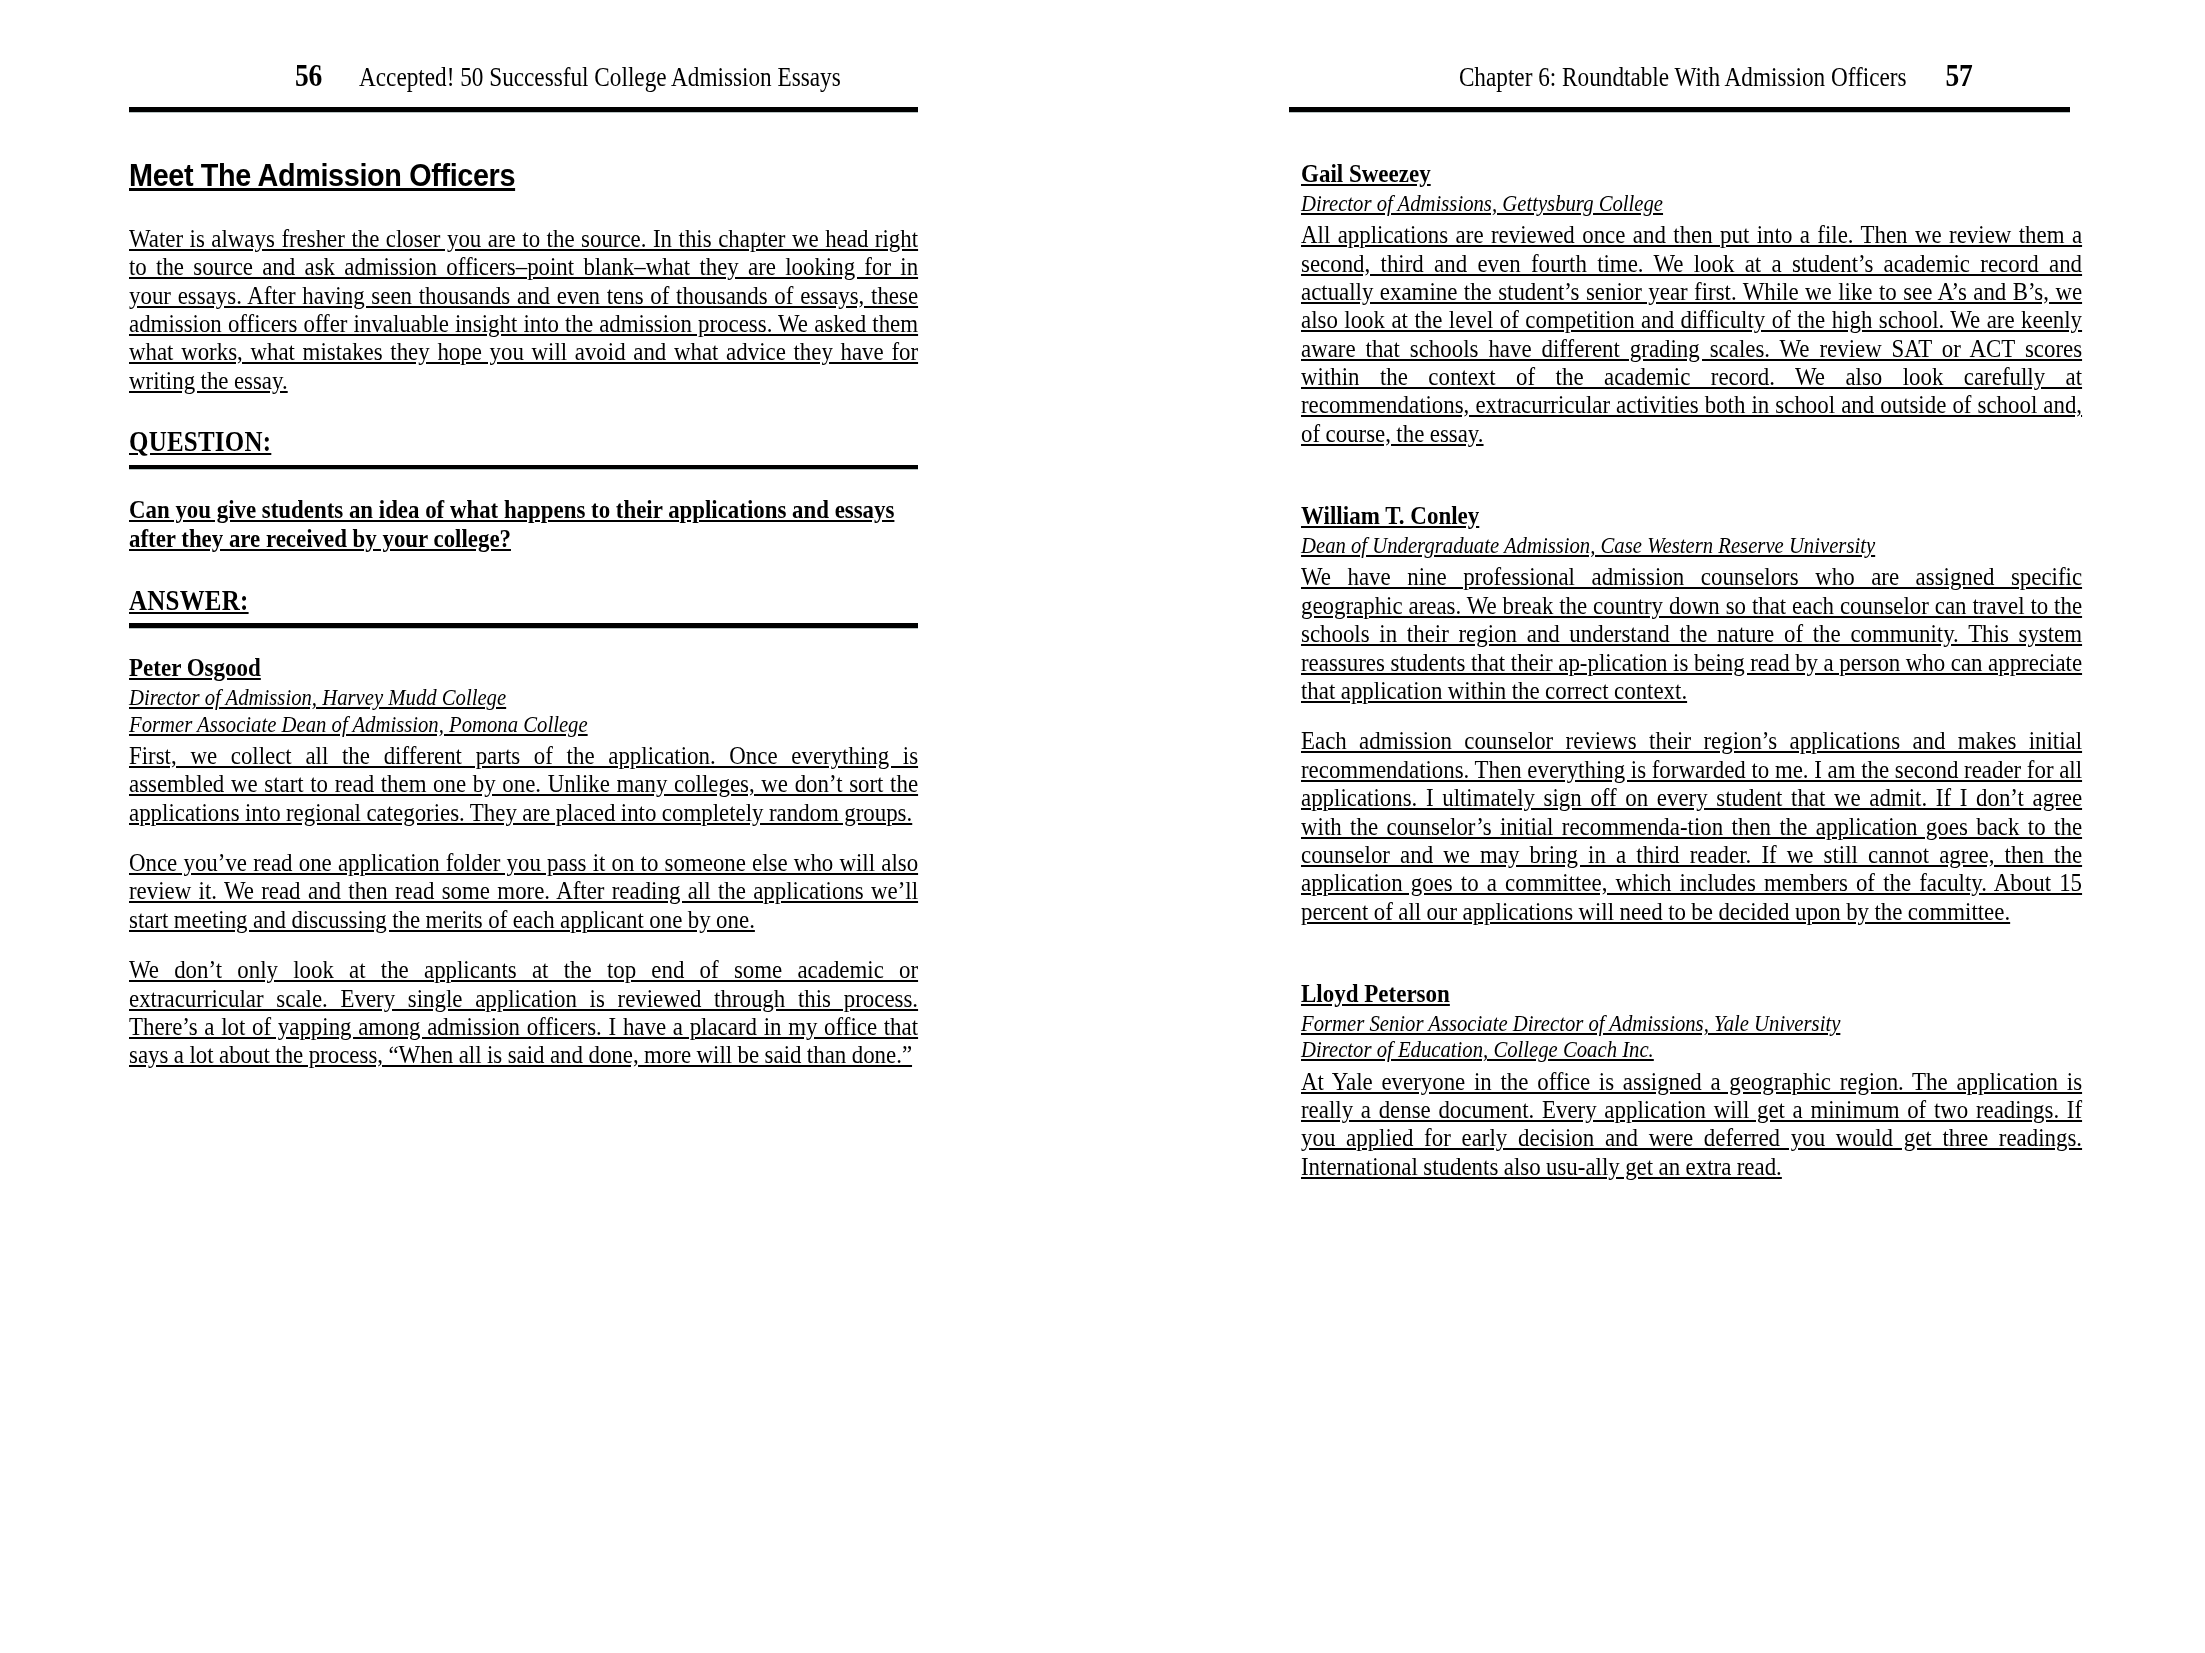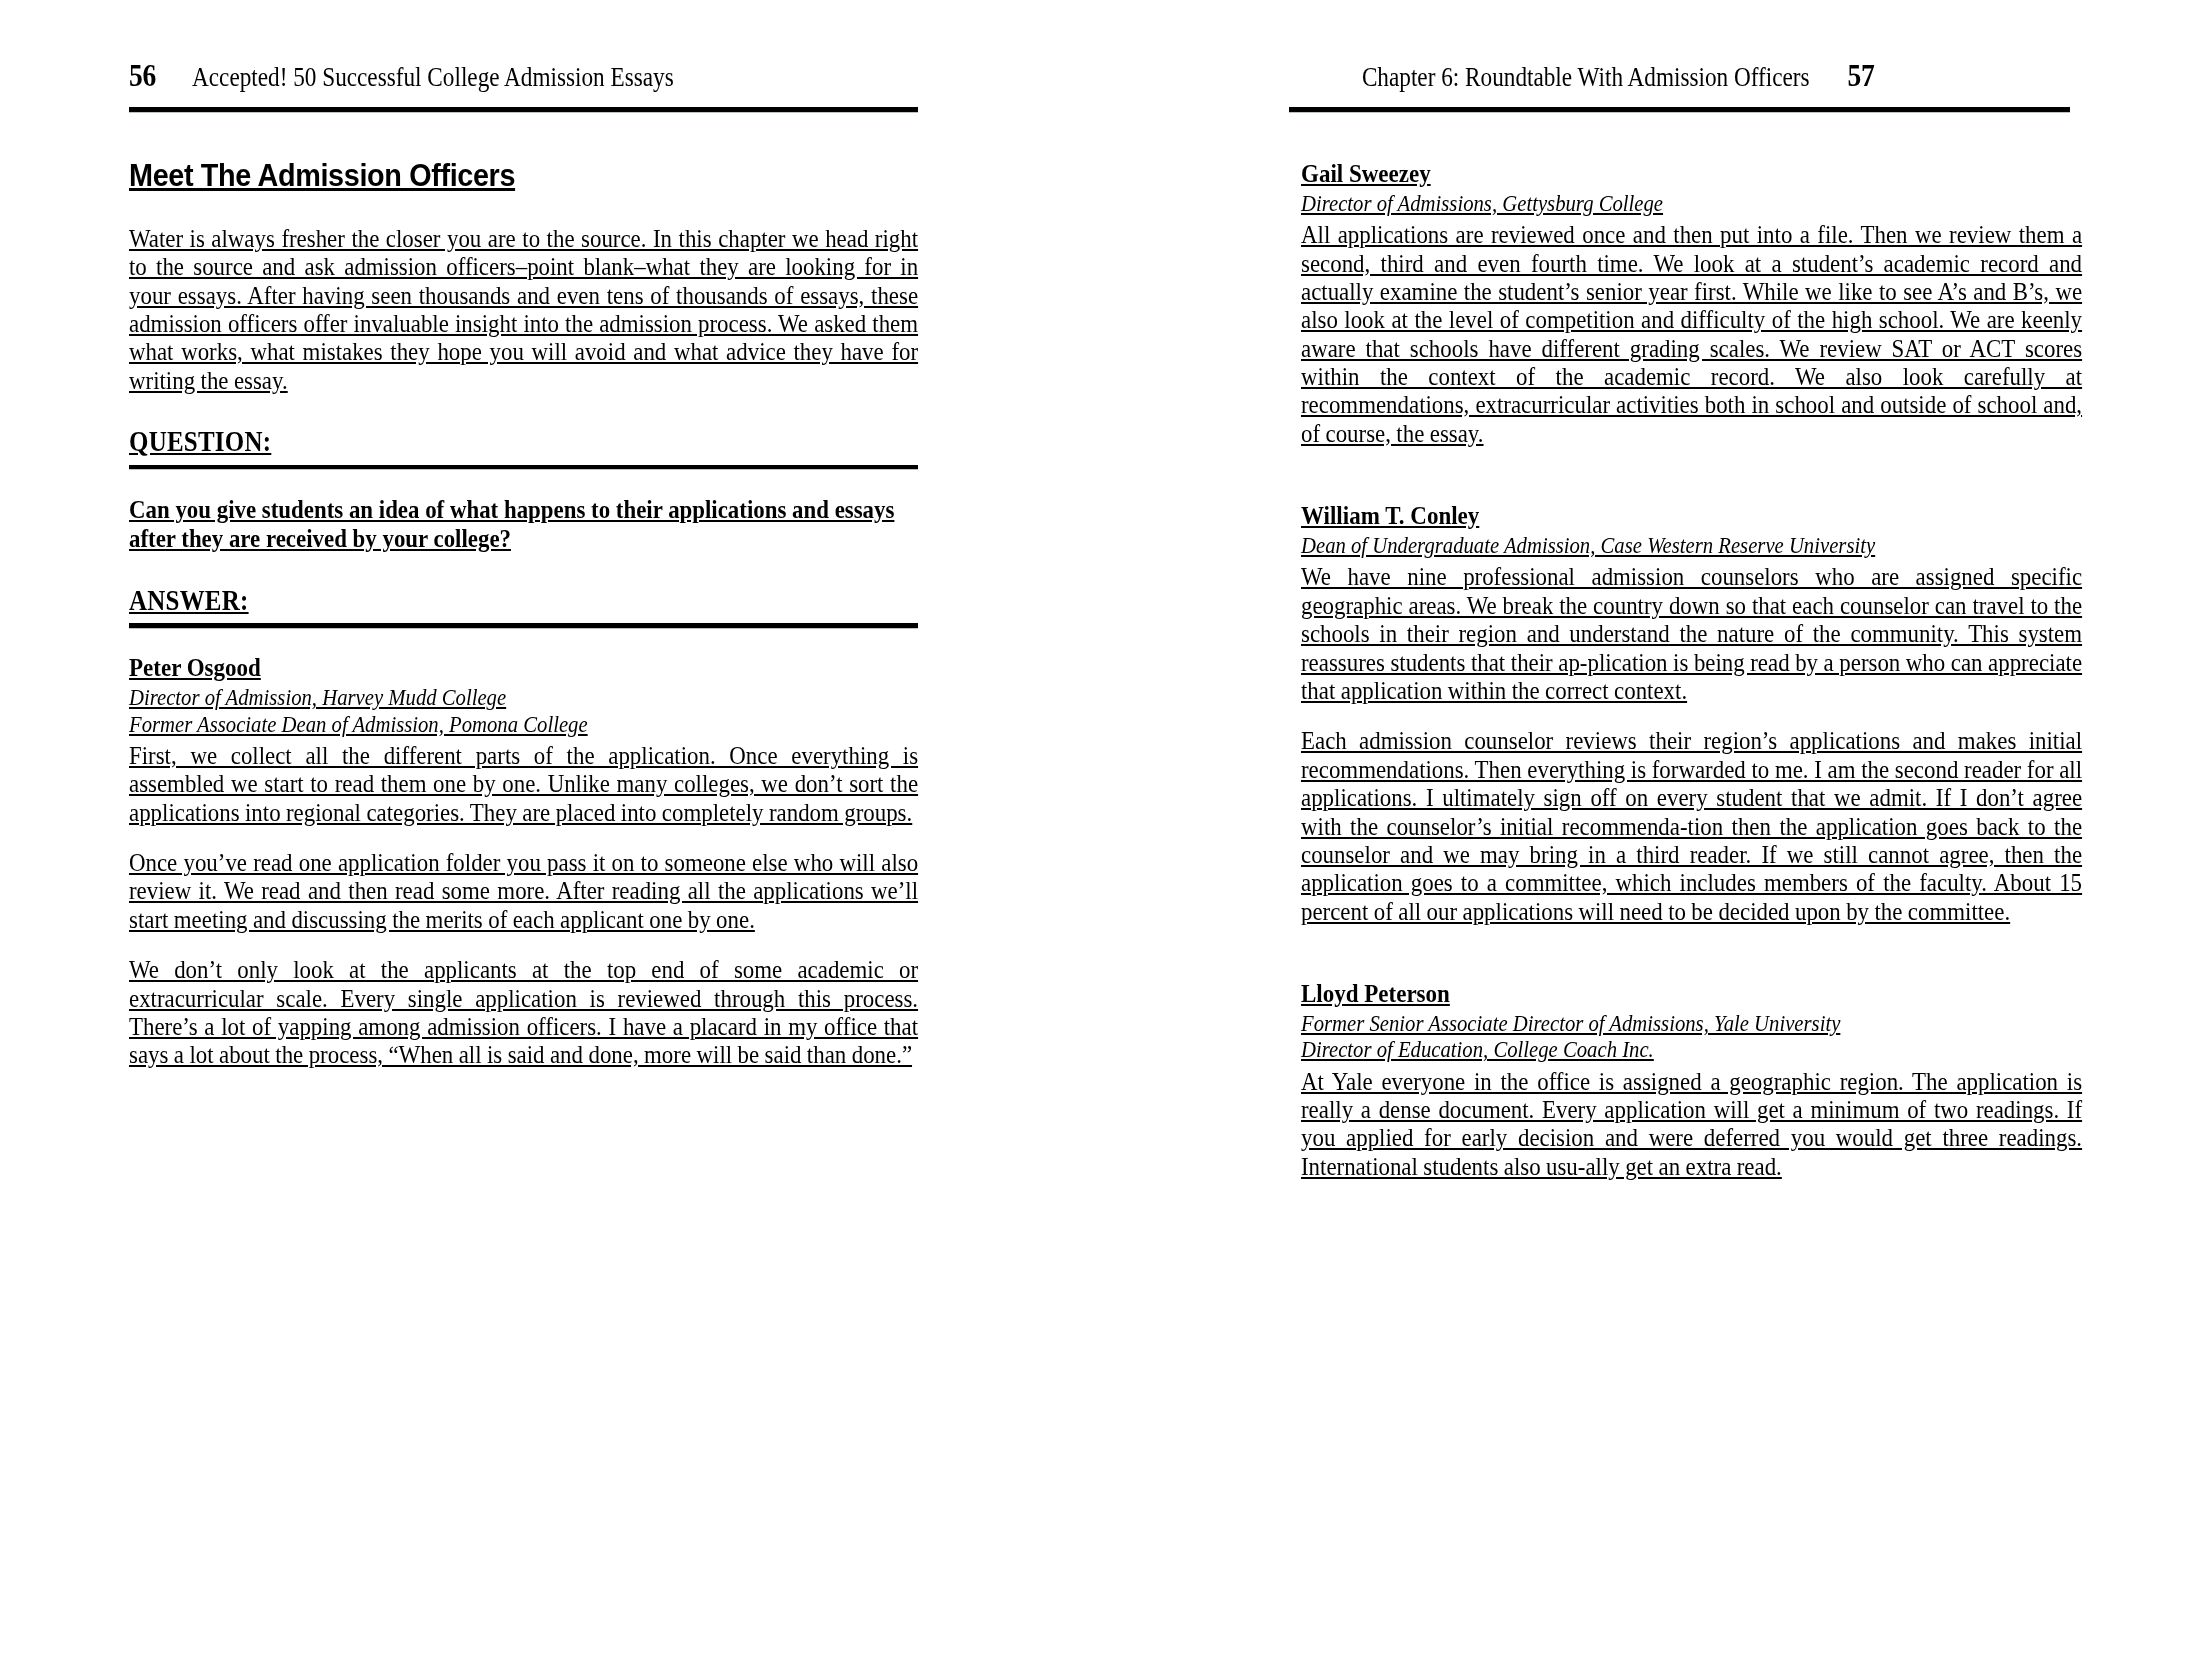--- a/index.html
+++ b/index.html
@@ -32,24 +32,25 @@
   .page-left  { width: 1103px; }
   .page-right { width: 1103px; }
 
   
   .runhead {
     position: absolute;
     top: 59px;
     display: flex;
     align-items: baseline;
     height: 43px;
+    justify-content: flex-end;
   }
   .runhead-left  { left: 129px;  width: 790px; }
 
-  .page-right .runhead { left: 186px; width: 781px; justify-content: flex-start; }
+  .page-right .runhead { left: 186px; width: 781px; justify-content: center; }
 
   .folio {
     font-family: "Liberation Serif", "DejaVu Serif", serif;
     font-weight: 700;
     font-size: 32px;
     line-height: 1;
     letter-spacing: -0.3px;
     transform: scaleX(0.86);
     transform-origin: left bottom;
     white-space: nowrap;

